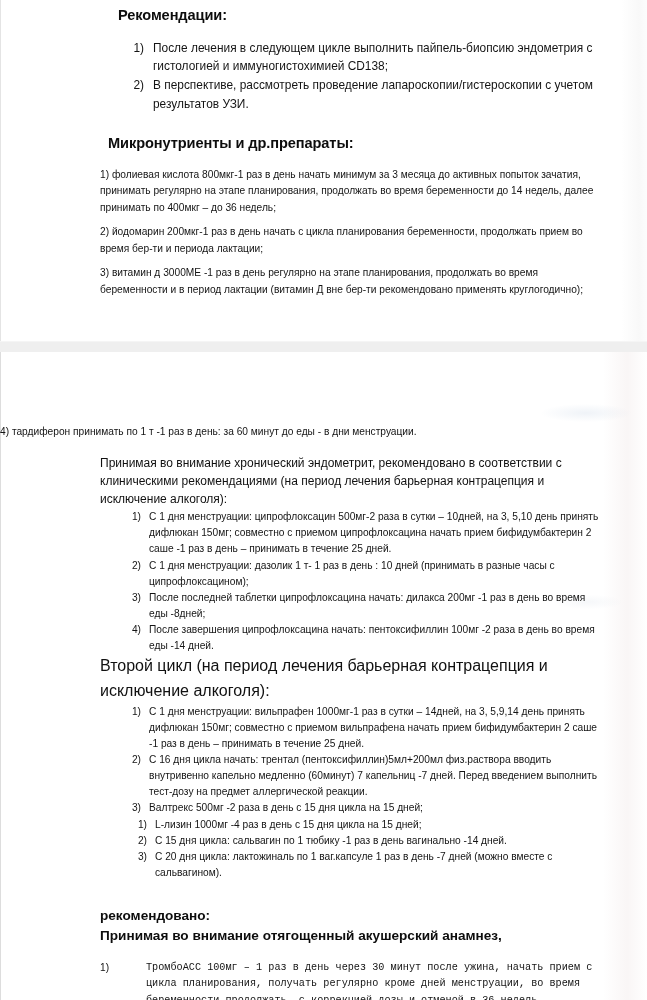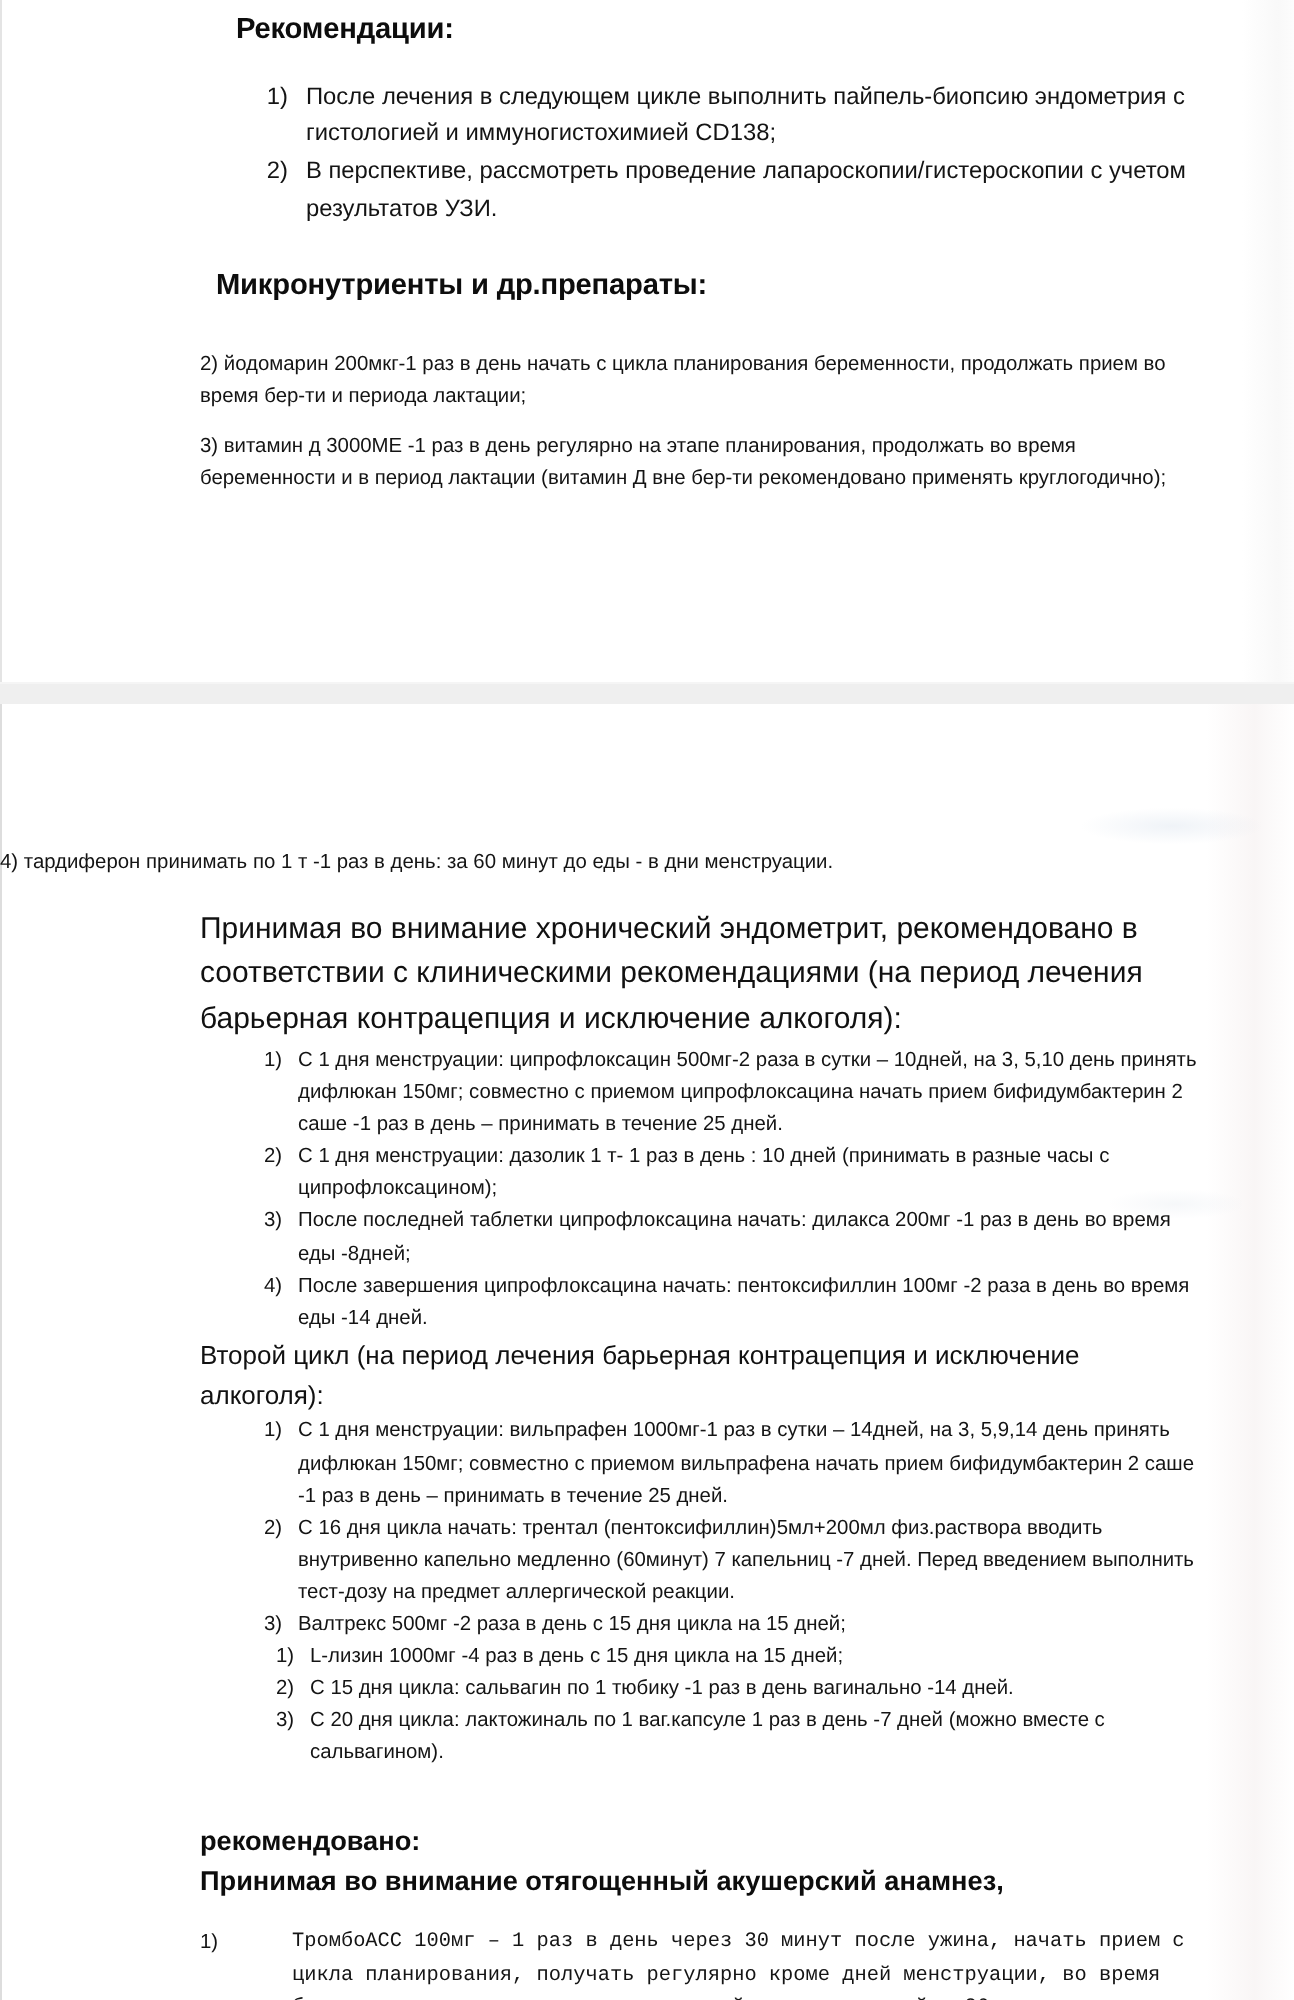--- a/index.html
+++ b/index.html
@@ -114,21 +114,21 @@
 
   p.body-text {
     margin: 0;
     font-size: 10.2px;
     line-height: 1.62;
     color: #141414;
     text-align: left;
   }
   p.lead-text {
     margin: 0;
-    font-size: 15px;
+    font-size: 12px;
     line-height: 1.52;
     color: #111111;
   }
 
   
   ul.num-list {
     list-style: none;
     margin: 0;
     padding: 0;
   }
@@ -224,20 +224,21 @@
 
     <div class="spacer-lg"></div>
 
     <div style="padding-left:108px; padding-right:40px;">
       <h2 class="doc-heading">Микронутриенты и др.препараты:</h2>
     </div>
 
     <div class="spacer-md"></div>
 
     <div style="padding-left:100px; padding-right:52px;">
+      <p class="body-text">1) фолиевая кислота 800мкг-1 раз в день начать минимум за 3 месяца до активных попыток зачатия, принимать регулярно на этапе планирования, продолжать во время беременности до 14 недель, далее принимать по 400мкг – до 36 недель;</p>
       <div class="spacer-sm"></div>
       <p class="body-text">2) йодомарин 200мкг-1 раз в день начать с цикла планирования беременности, продолжать прием во время бер-ти и периода лактации;</p>
       <div class="spacer-sm"></div>
       <p class="body-text">3) витамин д 3000МЕ -1 раз в день регулярно на этапе планирования, продолжать во время беременности и в период лактации (витамин Д вне бер-ти рекомендовано применять круглогодично);</p>
     </div>
 
   </div>
 
   <div class="page-gap"></div>
 
@@ -273,21 +274,21 @@
           <span class="item-text">После последней таблетки ципрофлоксацина начать: дилакса 200мг -1 раз  в день во время еды -8дней;</span>
         </li>
         <li>
           <span class="marker">4)</span>
           <span class="item-text">После завершения ципрофлоксацина начать:  пентоксифиллин 100мг -2 раза в день во время еды -14 дней.</span>
         </li>
       </ul>
     </div>
 
     <div style="padding-left:100px; padding-right:46px;">
-      <p class="lead-text" style="font-size:13px;">Второй цикл (на период лечения барьерная контрацепция и исключение алкоголя):</p>
+      <p class="lead-text" style="font-size:16px;">Второй цикл (на период лечения барьерная контрацепция и исключение алкоголя):</p>
     </div>
 
     <div style="padding-left:124px; padding-right:46px; margin-top:1px;">
       <ul class="num-list clin-list">
         <li>
           <span class="marker">1)</span>
           <span class="item-text">С 1 дня менструации: вильпрафен 1000мг-1 раз   в сутки – 14дней, на 3, 5,9,14 день принять дифлюкан 150мг; совместно с приемом вильпрафена начать прием бифидумбактерин 2 саше -1 раз в день – принимать в течение 25 дней.</span>
         </li>
         <li>
           <span class="marker">2)</span>

